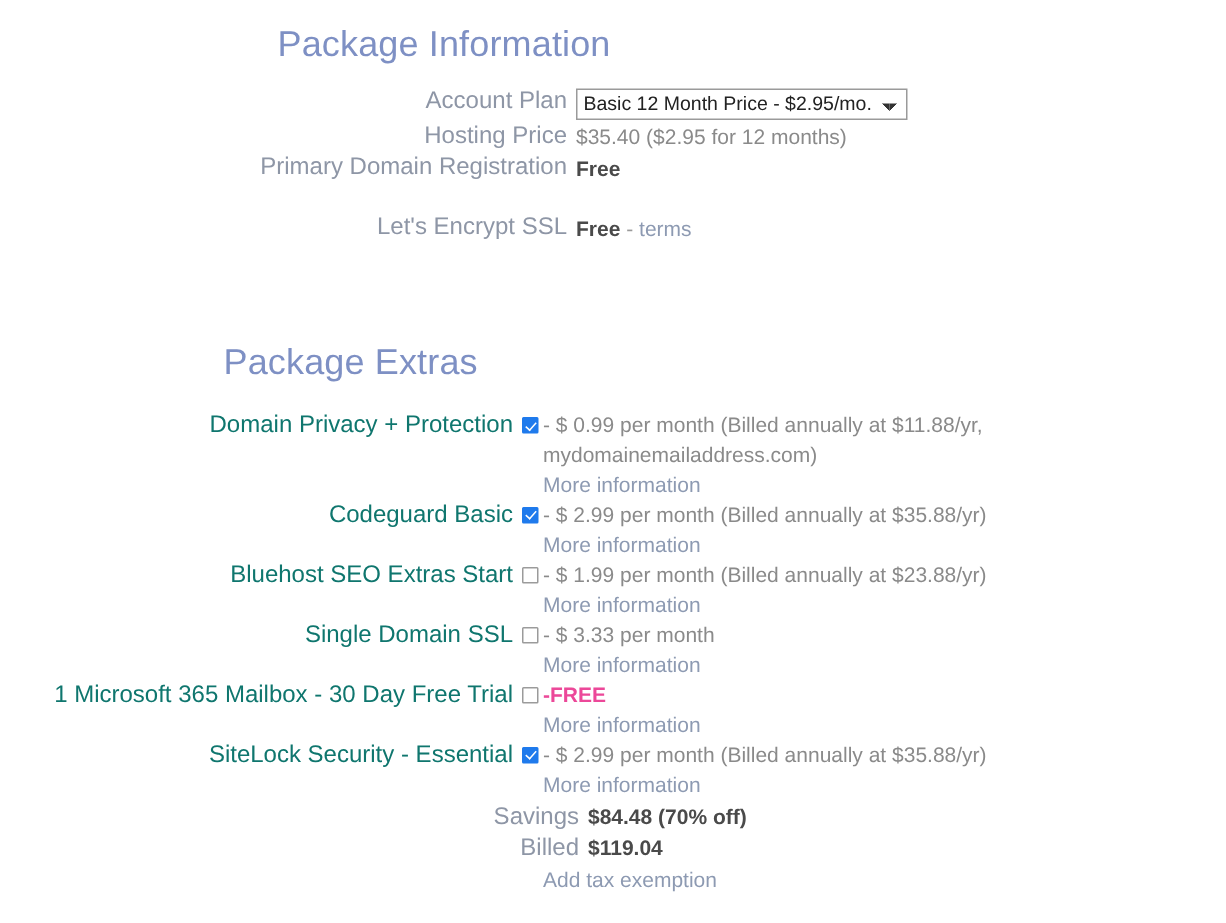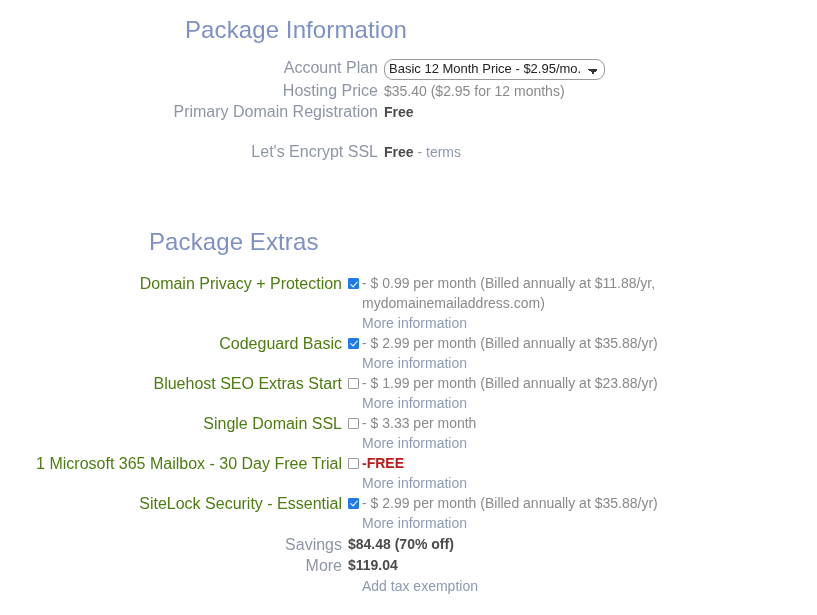--- a/index.html
+++ b/index.html
@@ -75,21 +75,21 @@
   .link-sep {
     color: #9a9a9a;
     font-size: 14px;
   }
   select.plan-select {
     font-family: "Liberation Sans", sans-serif;
     font-size: 13px;
     color: #222;
     background: #ffffff;
     border: 1px solid #9a9a9a;
-    border-radius: 9px;
+    border-radius: 0;
     padding: 1px 4px 2px 4px;
     height: 21px;
     line-height: 16px;
     box-sizing: border-box;
     appearance: none;
     -webkit-appearance: none;
     -moz-appearance: none;
     background-image:
       linear-gradient(45deg, transparent 50%, #333 50%),
       linear-gradient(135deg, #333 50%, transparent 50%);
@@ -103,21 +103,21 @@
   .extra-row {
     display: flex;
     align-items: flex-start;
     margin-bottom: 0;
   }
   .extra-label {
     width: 348px;
     text-align: right;
     padding-right: 6px;
     box-sizing: border-box;
-    color: #4d7c0f;
+    color: #0f766e;
     font-size: 16px;
     line-height: 20.5px;
   }
   .extra-value {
     flex: 1;
     font-size: 14px;
     line-height: 20.5px;
   }
   .cb-line {
     display: flex;
@@ -153,40 +153,41 @@
     border-width: 0 1.6px 1.6px 0;
     transform: rotate(42deg);
   }
   .cb-text {
     color: #8a8a8a;
     font-size: 14px;
     line-height: 19.5px;
     padding-left: 1px;
   }
   .cb-text.bold-free {
-    color: #b91c1c;
+    color: #ec4899;
     font-weight: bold;
   }
   .more-info {
     display: block;
     color: #8d9ab2;
     font-size: 14px;
     line-height: 20.5px;
     padding-left: 14px;
     text-decoration: none;
     cursor: pointer;
   }
   .totals-label {
     width: 348px;
     text-align: right;
     padding-right: 6px;
     box-sizing: border-box;
     color: #8e96a6;
     font-size: 16px;
     line-height: 21px;
+    margin-left: 44px;
   }
   .totals-value {
     flex: 1;
     color: #4a4a4a;
     font-weight: bold;
     font-size: 14px;
     line-height: 21px;
   }
   .tax-link-wrap {
     display: flex;
@@ -314,21 +315,21 @@
           <a class="more-info">More information</a>
         </div>
       </div>
 
       <div class="extra-row">
         <div class="totals-label">Savings</div>
         <div class="totals-value">$84.48 (70% off)</div>
       </div>
 
       <div class="extra-row">
-        <div class="totals-label">More</div>
+        <div class="totals-label">Billed</div>
         <div class="totals-value">$119.04</div>
       </div>
 
       <div class="tax-link-wrap">
         <div class="tax-link-spacer"></div>
         <a class="tax-link">Add tax exemption</a>
       </div>
 
     </div>
   </div>

